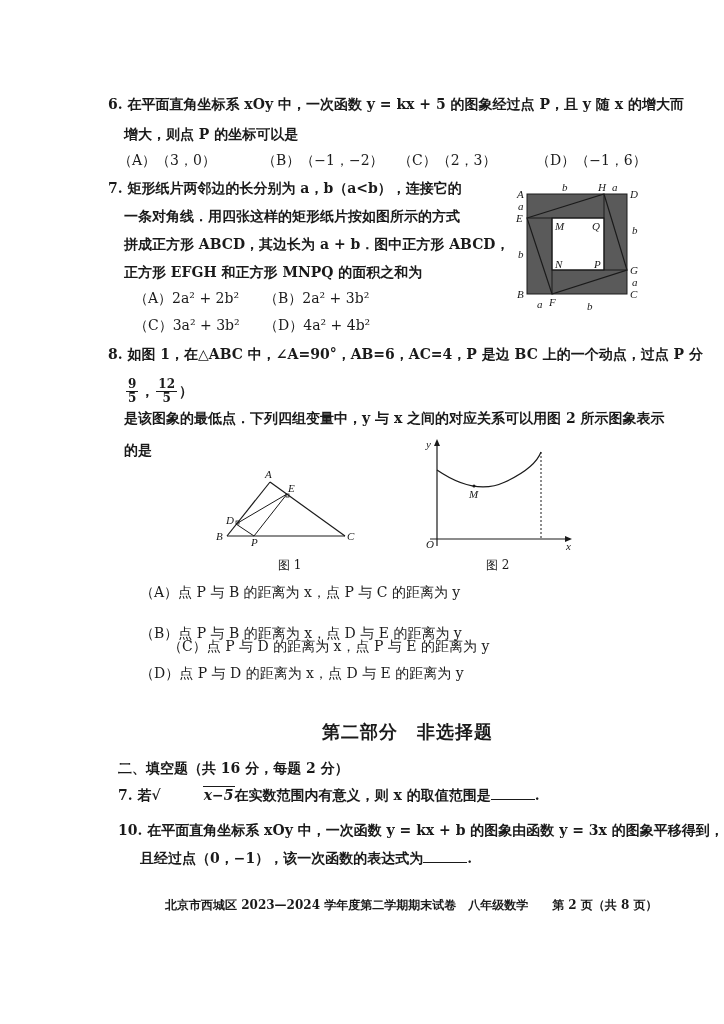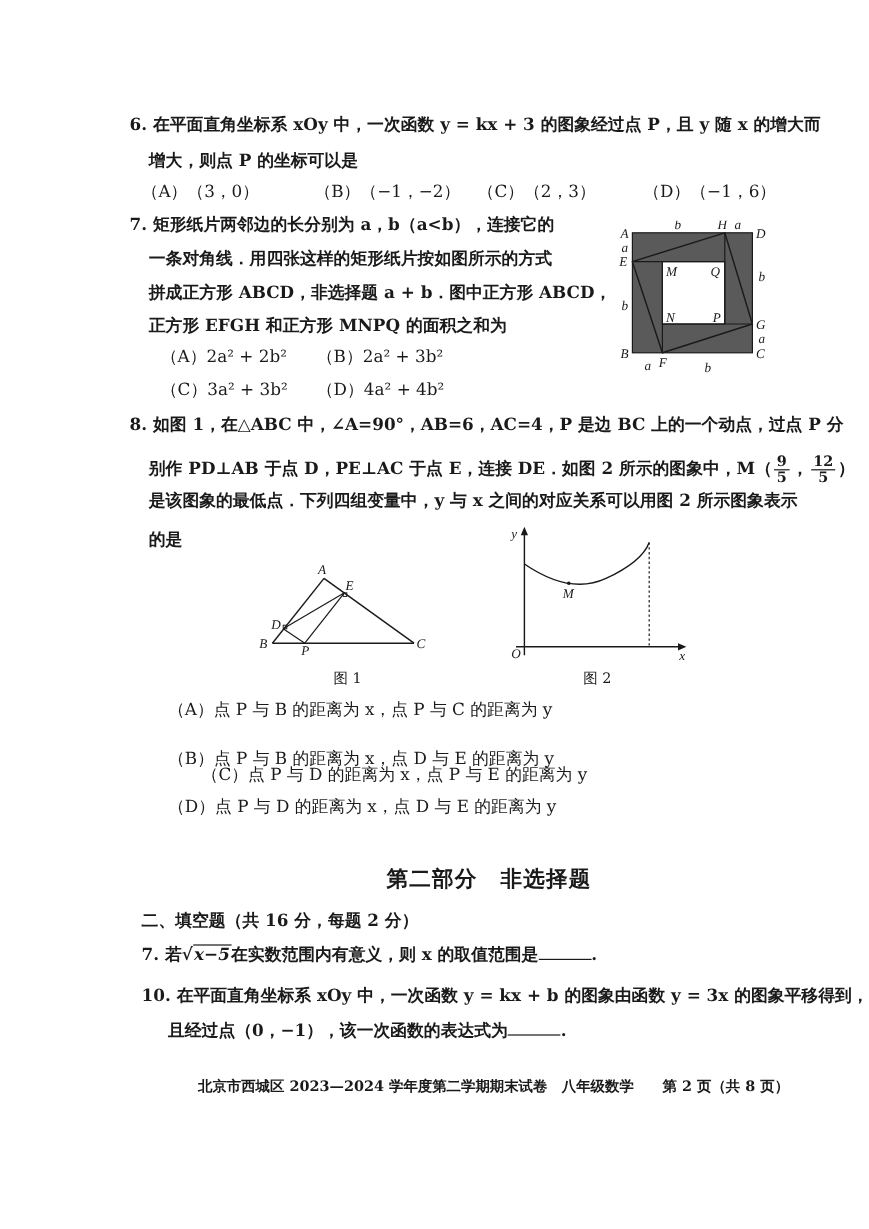--- a/index.html
+++ b/index.html
@@ -5,40 +5,40 @@
   html, body { margin: 0; padding: 0; }
   body {
     width: 724px; height: 1024px; background: #ffffff; position: relative; overflow: hidden;
     font-family: "DejaVu Serif", "Liberation Serif", serif; color: #1a1a1a;
   }
   .line { position: absolute; font-size: 14px; line-height: 20px; white-space: nowrap; font-weight: bold; }
   .opt { position: absolute; font-size: 14px; line-height: 20px; white-space: nowrap; }
   .frac { display: inline-block; vertical-align: middle; text-align: center; font-size: 12px; line-height: 13px; margin: 0 2px; }
   .frac span { display: block; }
   .frac .num { border-bottom: 1px solid #1a1a1a; padding: 0 2px; }
-  .sqrt { border-top: 1px solid #1a1a1a; padding: 0 1px; font-style: italic; }
+  .sqrt { border-top: 1px solid #1a1a1a; padding: 0 1px; font-style: italic; margin-left: 42px; }
   .blank { display: inline-block; width: 44px; border-bottom: 1px solid #1a1a1a; height: 14px; vertical-align: baseline; }
   .section-title { position: absolute; font-size: 18px; font-weight: bold; letter-spacing: 1px; font-family: "DejaVu Sans", sans-serif; margin-left: 24px; }
   .footer { position: absolute; font-size: 12px; font-weight: bold; white-space: nowrap; }
   .cap { position: absolute; font-size: 12px; }
   svg text { font-family: "Liberation Serif", "DejaVu Serif", serif; font-style: italic; font-size: 11px; fill: #1a1a1a; }
 </style>
 </head>
 <body>
 
-<div class="line" style="left:108px; top:94px;">6. 在平面直角坐标系 xOy 中，一次函数 y = kx + 3 的图象经过点 P，且 y 随 x 的增大而</div>
+<div class="line" style="left:108px; top:94px;">6. 在平面直角坐标系 xOy 中，一次函数 y = kx + 5 的图象经过点 P，且 y 随 x 的增大而</div>
 <div class="line" style="left:124px; top:124px;">增大，则点 P 的坐标可以是</div>
 <div class="opt" style="left:118px; top:150px;">（A）（3，0）</div>
 <div class="opt" style="left:262px; top:150px;">（B）（−1，−2）</div>
 <div class="opt" style="left:398px; top:150px;">（C）（2，3）</div>
 <div class="opt" style="left:536px; top:150px;">（D）（−1，6）</div>
 
 <div class="line" style="left:108px; top:178px;">7. 矩形纸片两邻边的长分别为 a，b（a&lt;b），连接它的</div>
 <div class="line" style="left:124px; top:206px;">一条对角线．用四张这样的矩形纸片按如图所示的方式</div>
-<div class="line" style="left:124px; top:234px;">拼成正方形 ABCD，非选择题 a + b．图中正方形 ABCD，</div>
+<div class="line" style="left:124px; top:234px;">拼成正方形 ABCD，其边长为 a + b．图中正方形 ABCD，</div>
 <div class="line" style="left:124px; top:262px;">正方形 EFGH 和正方形 MNPQ 的面积之和为</div>
 <div class="opt" style="left:134px; top:288px;">（A）2a² + 2b²</div>
 <div class="opt" style="left:264px; top:288px;">（B）2a² + 3b²</div>
 <div class="opt" style="left:134px; top:315px;">（C）3a² + 3b²</div>
 <div class="opt" style="left:264px; top:315px;">（D）4a² + 4b²</div>
 
 <svg style="position:absolute; left:512px; top:184px;" width="130" height="130" viewBox="0 0 130 130">
   <rect x="15" y="10" width="100" height="100" fill="#5a5a5a" stroke="#1a1a1a" stroke-width="1"></rect>
   <rect x="40" y="34" width="52" height="52" fill="#ffffff" stroke="#1a1a1a" stroke-width="1"></rect>
   <line x1="15" y1="34" x2="92" y2="34" stroke="#1a1a1a"></line>
@@ -63,21 +63,21 @@
   <text x="120" y="102">a</text>
   <text x="120" y="50">b</text>
   <text x="43" y="46">M</text>
   <text x="80" y="46">Q</text>
   <text x="43" y="84">N</text>
   <text x="82" y="84">P</text>
 </svg>
 
 <div class="line" style="left:108px; top:344px;">8. 如图 1，在△ABC 中，∠A=90°，AB=6，AC=4，P 是边 BC 上的一个动点，过点 P 分</div>
 <div class="line" style="left:124px; top:378px;">
-  <span>别作 PD⊥AB 于点 D，PE⊥AC 于点 E，连接 DE．如图 2 所示的图象中，M（</span><span class="frac"><span class="num">9</span><span>5</span></span>，<span class="frac"><span class="num">12</span><span>5</span></span><span>）</span>
+  <span class="frac"><span class="num">9</span><span>5</span></span>，<span class="frac"><span class="num">12</span><span>5</span></span><span>）</span>
 </div>
 <div class="line" style="left:124px; top:408px;">是该图象的最低点．下列四组变量中，y 与 x 之间的对应关系可以用图 2 所示图象表示</div>
 <div class="line" style="left:124px; top:440px;">的是</div>
 
 <svg style="position:absolute; left:210px; top:464px;" width="150" height="85" viewBox="0 0 150 85">
   <line x1="17" y1="72" x2="60" y2="18" stroke="#1a1a1a" stroke-width="1.2"></line>
   <line x1="60" y1="18" x2="135" y2="72" stroke="#1a1a1a" stroke-width="1.2"></line>
   <line x1="17" y1="72" x2="135" y2="72" stroke="#1a1a1a" stroke-width="1.2"></line>
   <line x1="44" y1="72" x2="26" y2="60" stroke="#1a1a1a" stroke-width="1"></line>
   <line x1="44" y1="72" x2="77" y2="30" stroke="#1a1a1a" stroke-width="1"></line>

